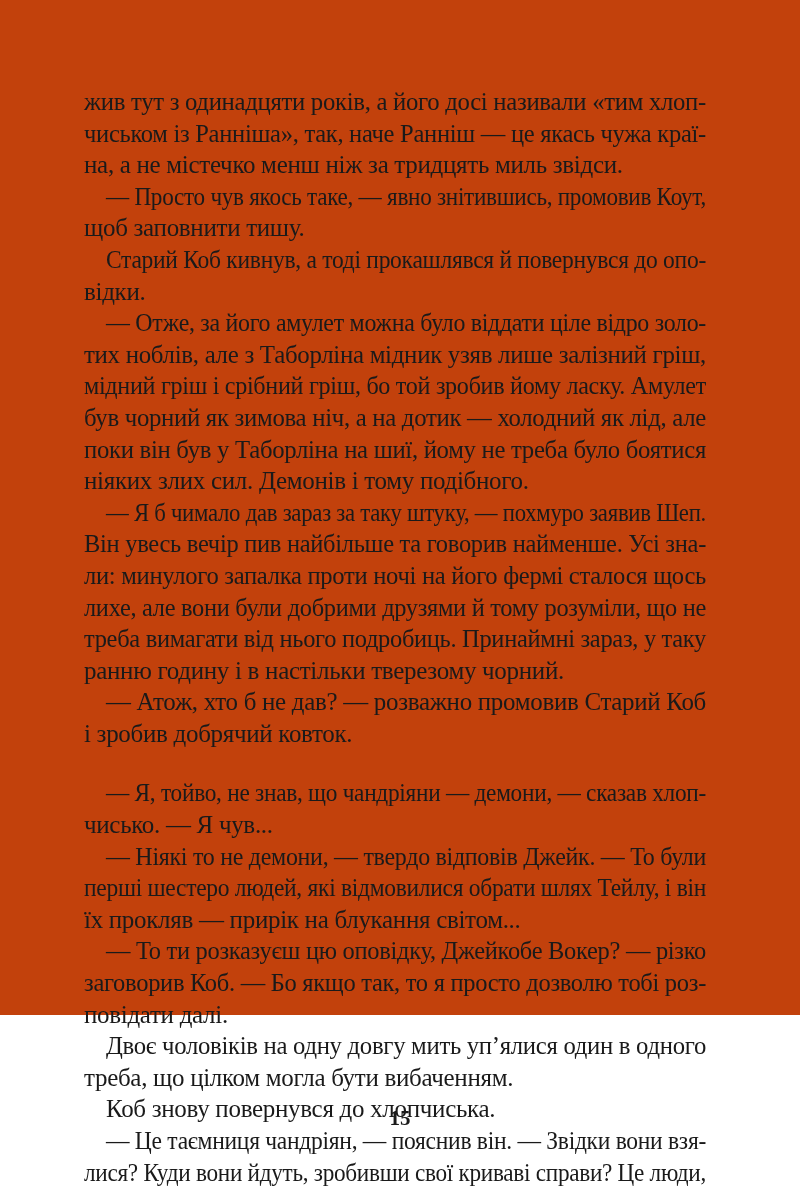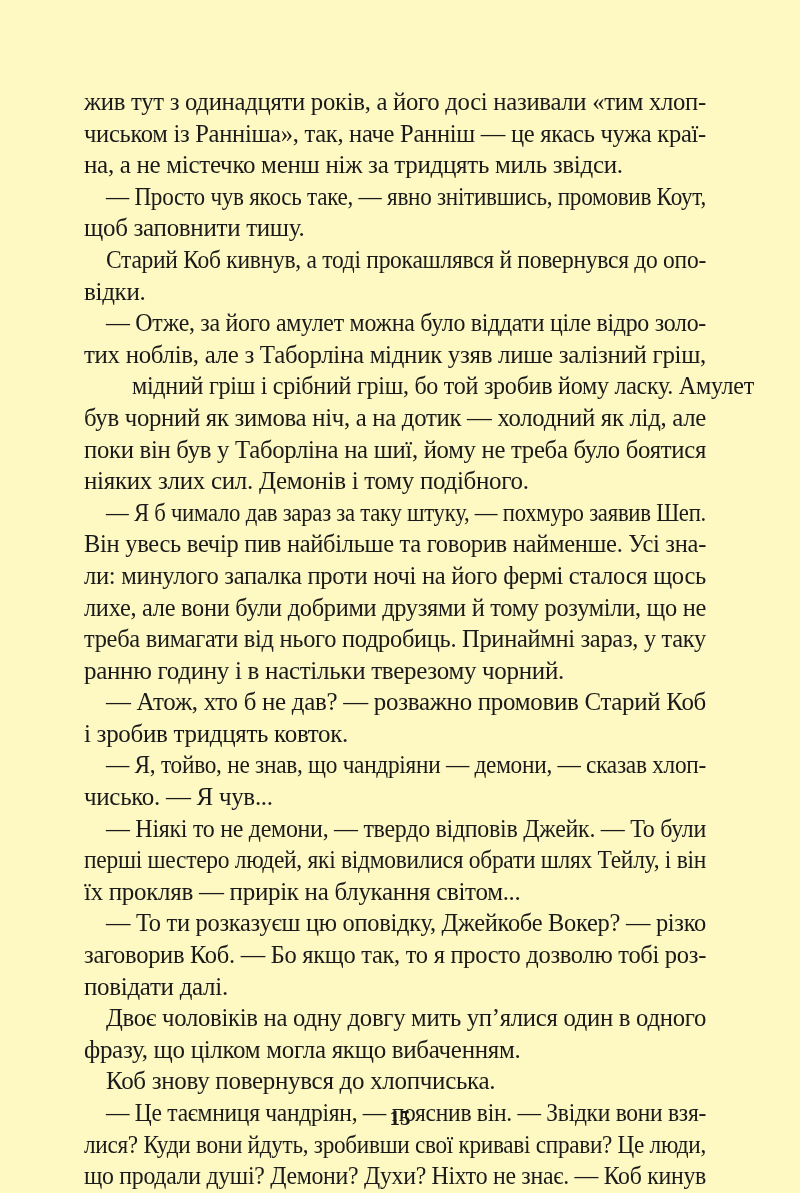--- a/index.html
+++ b/index.html
@@ -11,22 +11,22 @@
       width: 800px;
       height: 1193px;
       position: relative;
       overflow: hidden;
     }
     .page {
       position: absolute;
       left: 0;
       top: 0;
       width: 800px;
-      height: 1193px;
-      background: #fef9c3;
+      height: 1015px;
+      background: #c2410c;
     }
     .text-block {
       position: absolute;
       left: 84px;
       top: 86px;
       width: 622px;
     }
     .line {
       display: block;
       height: 31.6px;
@@ -64,41 +64,41 @@
   <div class="text-block" id="text-block">
       <div class="line" style="white-space: nowrap;"><span class="txt" style="transform: scaleX(0.9893);">жив тут з одинадцяти років, а його досі називали «тим хлоп-</span></div>
       <div class="line" style="white-space: nowrap;"><span class="txt" style="transform: scaleX(0.9828);">чиськом із Раннiша», так, наче Ранніш — це якась чужа краї-</span></div>
       <div class="line">на, а не містечко менш ніж за тридцять миль звідси.</div>
       <div class="line indent" style="white-space: nowrap;"><span class="txt" style="transform: scaleX(0.9264);">— Просто чув якось таке, — явно знітившись, промовив Коут,</span></div>
       <div class="line">щоб заповнити тишу.</div>
       <div class="line indent" style="white-space: nowrap;"><span class="txt" style="transform: scaleX(0.9417);">Старий Коб кивнув, а тоді прокашлявся й повернувся до опо-</span></div>
       <div class="line">відки.</div>
       <div class="line indent" style="white-space: nowrap;"><span class="txt" style="transform: scaleX(0.9561);">— Отже, за його амулет можна було віддати ціле відро золо-</span></div>
       <div class="line" style="white-space: nowrap;"><span class="txt" style="transform: scaleX(0.9957);">тих ноблів, але з Таборліна мідник узяв лише залізний гріш,</span></div>
-      <div class="line" style="white-space: nowrap; margin-left: 48px;"><span class="txt" style="transform: scaleX(0.9639);">мідний гріш і срібний гріш, бо той зробив йому ласку. Амулет</span></div>
+      <div class="line" style="white-space: nowrap;"><span class="txt" style="transform: scaleX(0.9639);">мідний гріш і срібний гріш, бо той зробив йому ласку. Амулет</span></div>
       <div class="line" style="white-space: nowrap;"><span class="txt" style="transform: scaleX(0.9909);">був чорний як зимова ніч, а на дотик — холодний як лід, але</span></div>
       <div class="line" style="white-space: nowrap;"><span class="txt" style="transform: scaleX(0.9895);">поки він був у Таборліна на шиї, йому не треба було боятися</span></div>
       <div class="line">ніяких злих сил. Демонів і тому подібного.</div>
       <div class="line indent" style="white-space: nowrap;"><span class="txt" style="transform: scaleX(0.9103);">— Я б чимало дав зараз за таку штуку, — похмуро заявив Шеп.</span></div>
       <div class="line" style="white-space: nowrap;"><span class="txt" style="transform: scaleX(0.9798);">Він увесь вечір пив найбільше та говорив найменше. Усі зна-</span></div>
       <div class="line" style="white-space: nowrap;"><span class="txt" style="transform: scaleX(0.9843);">ли: минулого запалка проти ночі на його фермі сталося щось</span></div>
       <div class="line" style="white-space: nowrap;"><span class="txt" style="transform: scaleX(0.9751);">лихе, але вони були добрими друзями й тому розуміли, що не</span></div>
       <div class="line" style="white-space: nowrap;"><span class="txt" style="transform: scaleX(0.9772);">треба вимагати від нього подробиць. Принаймні зараз, у таку</span></div>
       <div class="line">ранню годину і в настільки тверезому чорний.</div>
       <div class="line indent" style="white-space: nowrap;"><span class="txt" style="transform: scaleX(0.9984); text-align: center;">— Атож, хто б не дав? — розважно промовив Старий Коб</span></div>
-      <div class="line">і зробив тридцять ковток.</div>
-      <div class="line indent" style="white-space: nowrap;"><span class="txt" style="transform: scaleX(0.9327);">— Я, тойво, не знав, що чандріяни — демони, — сказав хлоп-</span></div>
+      <div class="line">і зробив добрячий ковток.</div>
+      <div class="line indent" style="white-space: nowrap; margin-top: 28px;"><span class="txt" style="transform: scaleX(0.9327);">— Я, тойво, не знав, що чандріяни — демони, — сказав хлоп-</span></div>
       <div class="line">чисько. — Я чув...</div>
       <div class="line indent" style="white-space: nowrap;"><span class="txt" style="transform: scaleX(0.9584);">— Ніякі то не демони, — твердо відповів Джейк. — То були</span></div>
       <div class="line" style="white-space: nowrap;"><span class="txt" style="transform: scaleX(0.9391);">перші шестеро людей, які відмовилися обрати шлях Тейлу, і він</span></div>
       <div class="line">їх прокляв — прирік на блукання світом...</div>
       <div class="line indent" style="white-space: nowrap;"><span class="txt" style="transform: scaleX(0.9785);">— То ти розказуєш цю оповідку, Джейкобе Вокер? — різко</span></div>
       <div class="line" style="white-space: nowrap;"><span class="txt" style="transform: scaleX(0.9801);">заговорив Коб. — Бо якщо так, то я просто дозволю тобі роз-</span></div>
       <div class="line">повідати далі.</div>
       <div class="line indent" style="white-space: nowrap;"><span class="txt" style="transform: scaleX(0.9891);">Двоє чоловіків на одну довгу мить уп’ялися один в одного</span></div>
-      <div class="line">фразу, що цілком могла якщо вибаченням.</div>
+      <div class="line">треба, що цілком могла бути вибаченням.</div>
       <div class="line indent">Коб знову повернувся до хлопчиська.</div>
       <div class="line indent" style="white-space: nowrap;"><span class="txt" style="transform: scaleX(0.9415);">— Це таємниця чандріян, — пояснив він. — Звідки вони взя-</span></div>
       <div class="line" style="white-space: nowrap;"><span class="txt" style="transform: scaleX(0.9283);">лися? Куди вони йдуть, зробивши свої криваві справи? Це люди,</span></div>
       <div class="line" style="white-space: nowrap;"><span class="txt" style="transform: scaleX(0.9525);">що продали душі? Демони? Духи? Ніхто не знає. — Коб кинув</span></div>
     </div>
   <div class="page-number">15</div>
 </div>
 
 </body></html>

